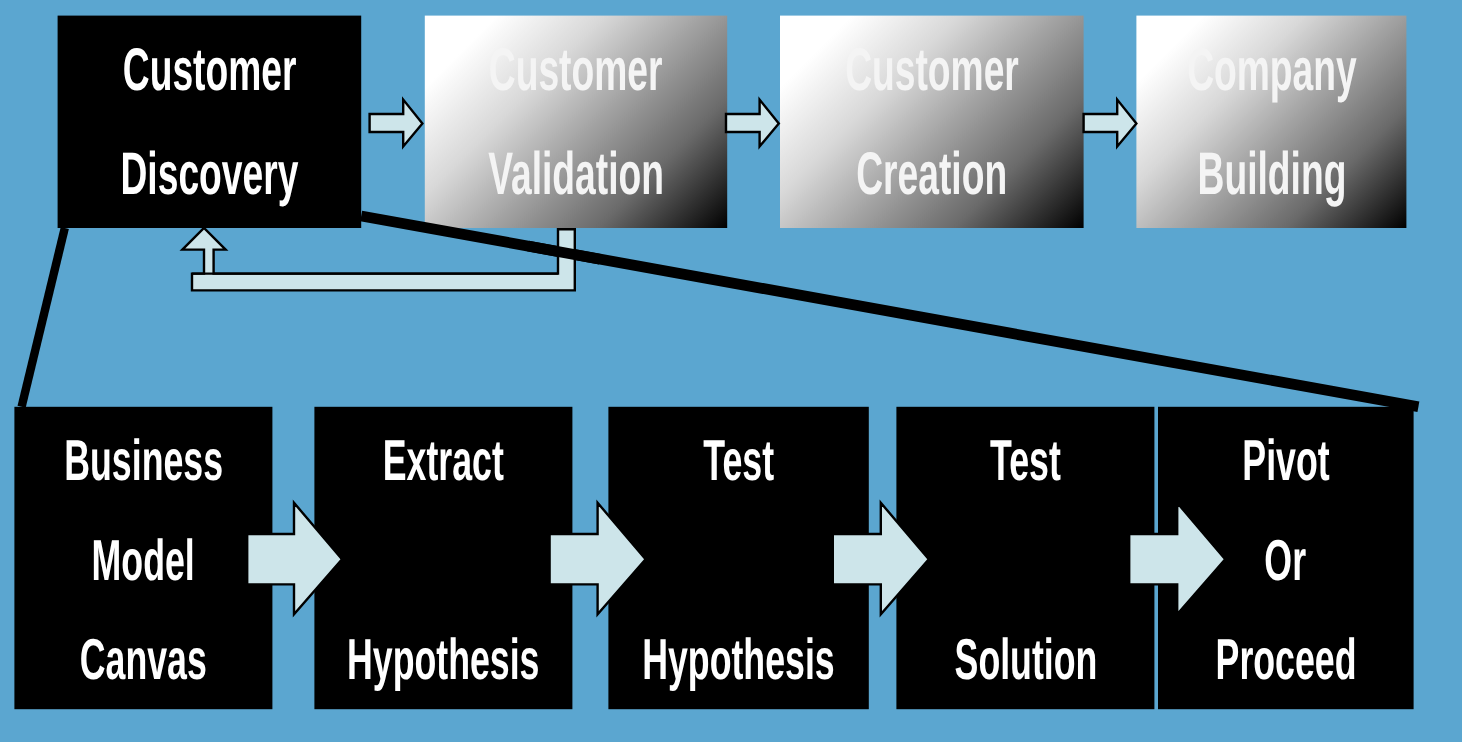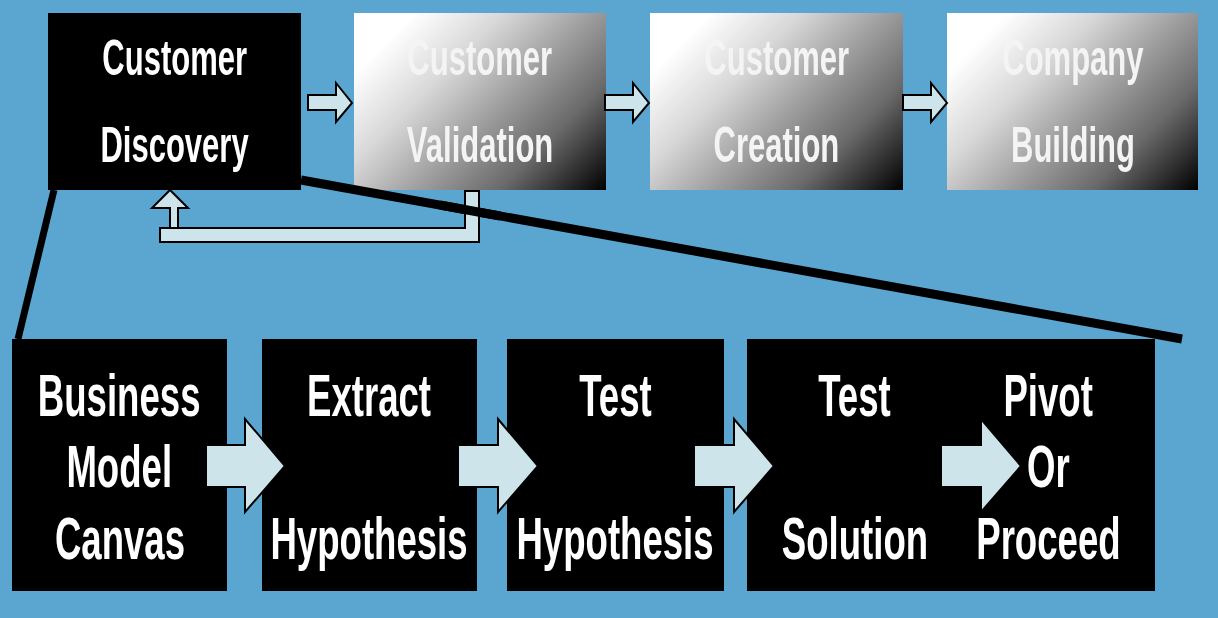--- a/index.html
+++ b/index.html
@@ -5,39 +5,39 @@
   html, body { margin: 0; padding: 0; }
   body { width: 1218px; height: 618px; background: #5ba6d0; position: relative; overflow: hidden;
          font-family: "Liberation Sans", sans-serif; }
   .box { position: absolute; display: flex; flex-direction: column; align-items: center; justify-content: space-around;
          color: #fff; font-weight: bold; text-align: center; box-sizing: border-box; }
   .box span { display: block; transform: scaleX(0.62); white-space: nowrap; line-height: 1; }
   .top { top: 13px; height: 177px; font-size: 50px; padding: 20px 0; justify-content: space-between; }
   .black { background: #000; }
   .grad { background: linear-gradient(135deg, #ffffff 0%, #ffffff 14%, #d8d8d8 35%, #a0a0a0 55%, #6a6a6a 75%, #000000 100%); }
   .grad span { color: #f4f4f4; }
-  .bottom { top: 339px; height: 252px; font-size: 59px; padding: 22px 0 16px 0; }
+  .bottom { top: 339px; height: 252px; font-size: 48px; padding: 22px 0 16px 0; justify-content: space-between; }
   svg.overlay { position: absolute; left: 0; top: 0; pointer-events: none; }
 </style>
 </head>
 <body>
 
 <div class="box top black" style="left:48px;width:253px;">
   <span>Customer</span>
   <span>Discovery</span>
 </div>
 <div class="box top grad" style="left:354px;width:252px;">
   <span>Customer</span>
   <span>Validation</span>
 </div>
 <div class="box top grad" style="left:650px;width:253px;">
   <span>Customer</span>
   <span>Creation</span>
 </div>
-<div class="box top grad" style="left:947px;width:251px;">
+<div class="box top grad" style="left:947px;width:225px;">
   <span>Company</span>
   <span>Building</span>
 </div>
 
 <div class="box bottom black" style="left:12px;width:215px;">
   <span>Business</span>
   <span>Model</span>
   <span>Canvas</span>
 </div>
 <div class="box bottom black" style="left:262px;width:215px;">
@@ -48,21 +48,21 @@
 <div class="box bottom black" style="left:507px;width:217px;">
   <span>Test</span>
   <span>&nbsp;</span>
   <span>Hypothesis</span>
 </div>
 <div class="box bottom black" style="left:747px;width:215px;">
   <span>Test</span>
   <span>&nbsp;</span>
   <span>Solution</span>
 </div>
-<div class="box bottom black" style="left:942px;width:213px;">
+<div class="box bottom black" style="left:965px;width:213px;">
   <span>Pivot</span>
   <span>Or</span>
   <span>Proceed</span>
 </div>
 
 <svg class="overlay" width="1218" height="618" viewBox="0 0 1218 618">
 
   <line x1="54" y1="190" x2="18" y2="339" stroke="#000" stroke-width="7"></line>
   <line x1="301" y1="180" x2="1182" y2="339" stroke="#000" stroke-width="9"></line>
 

